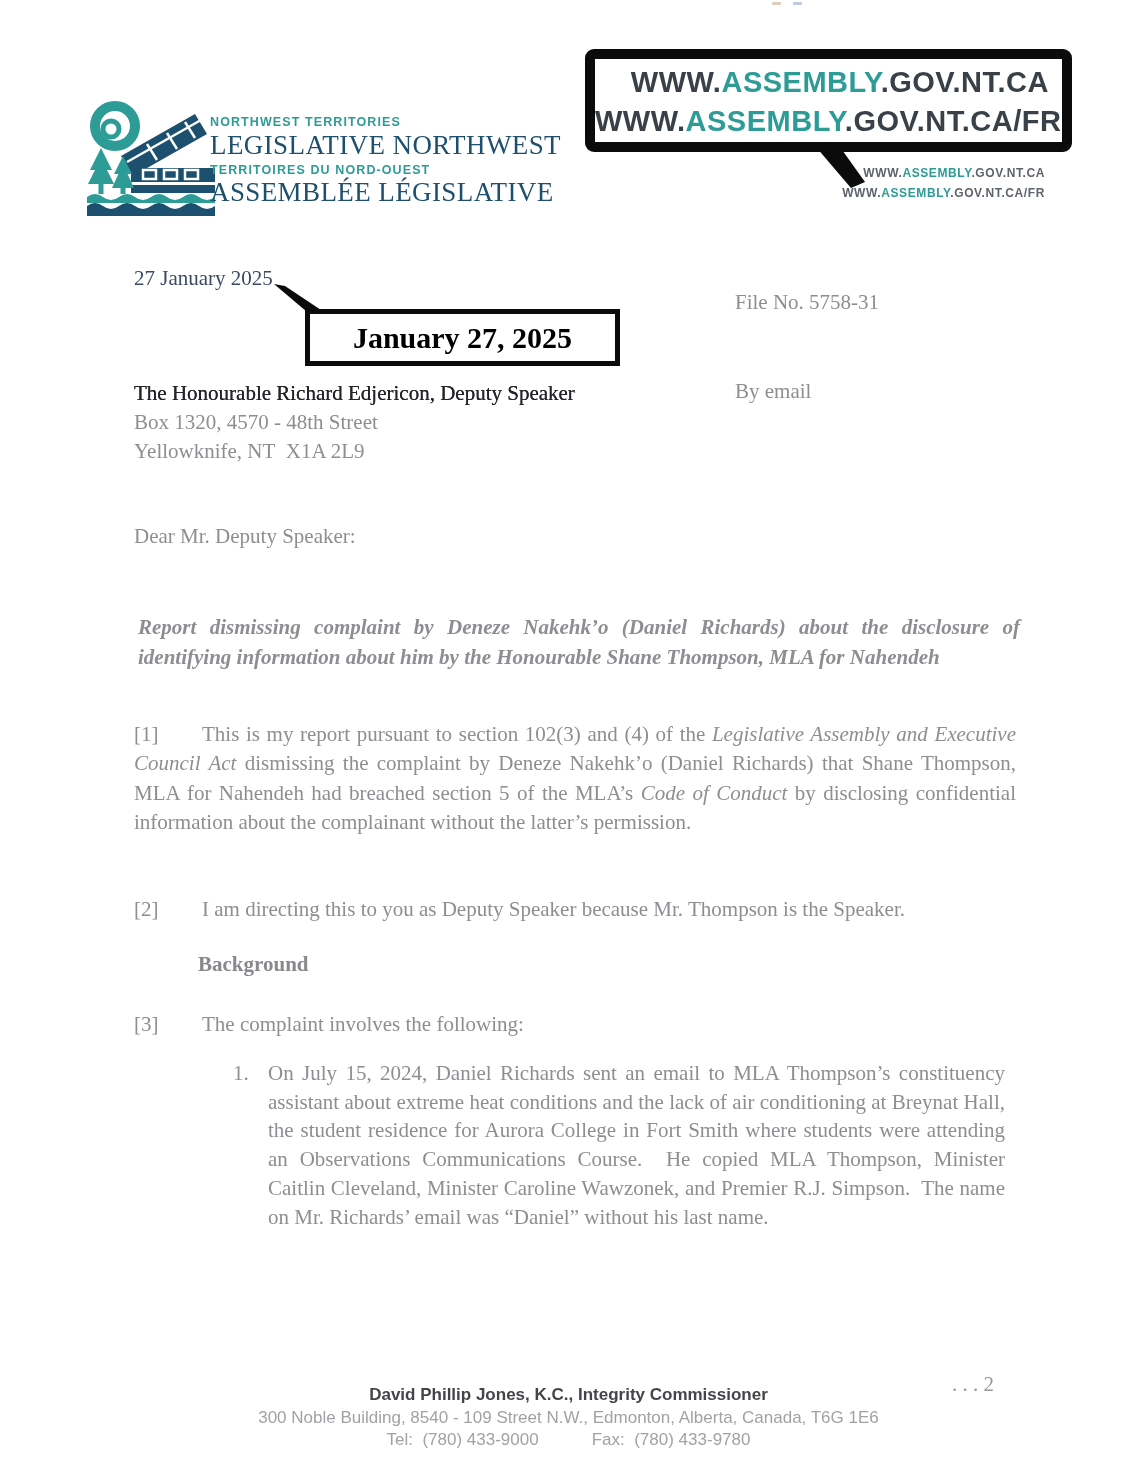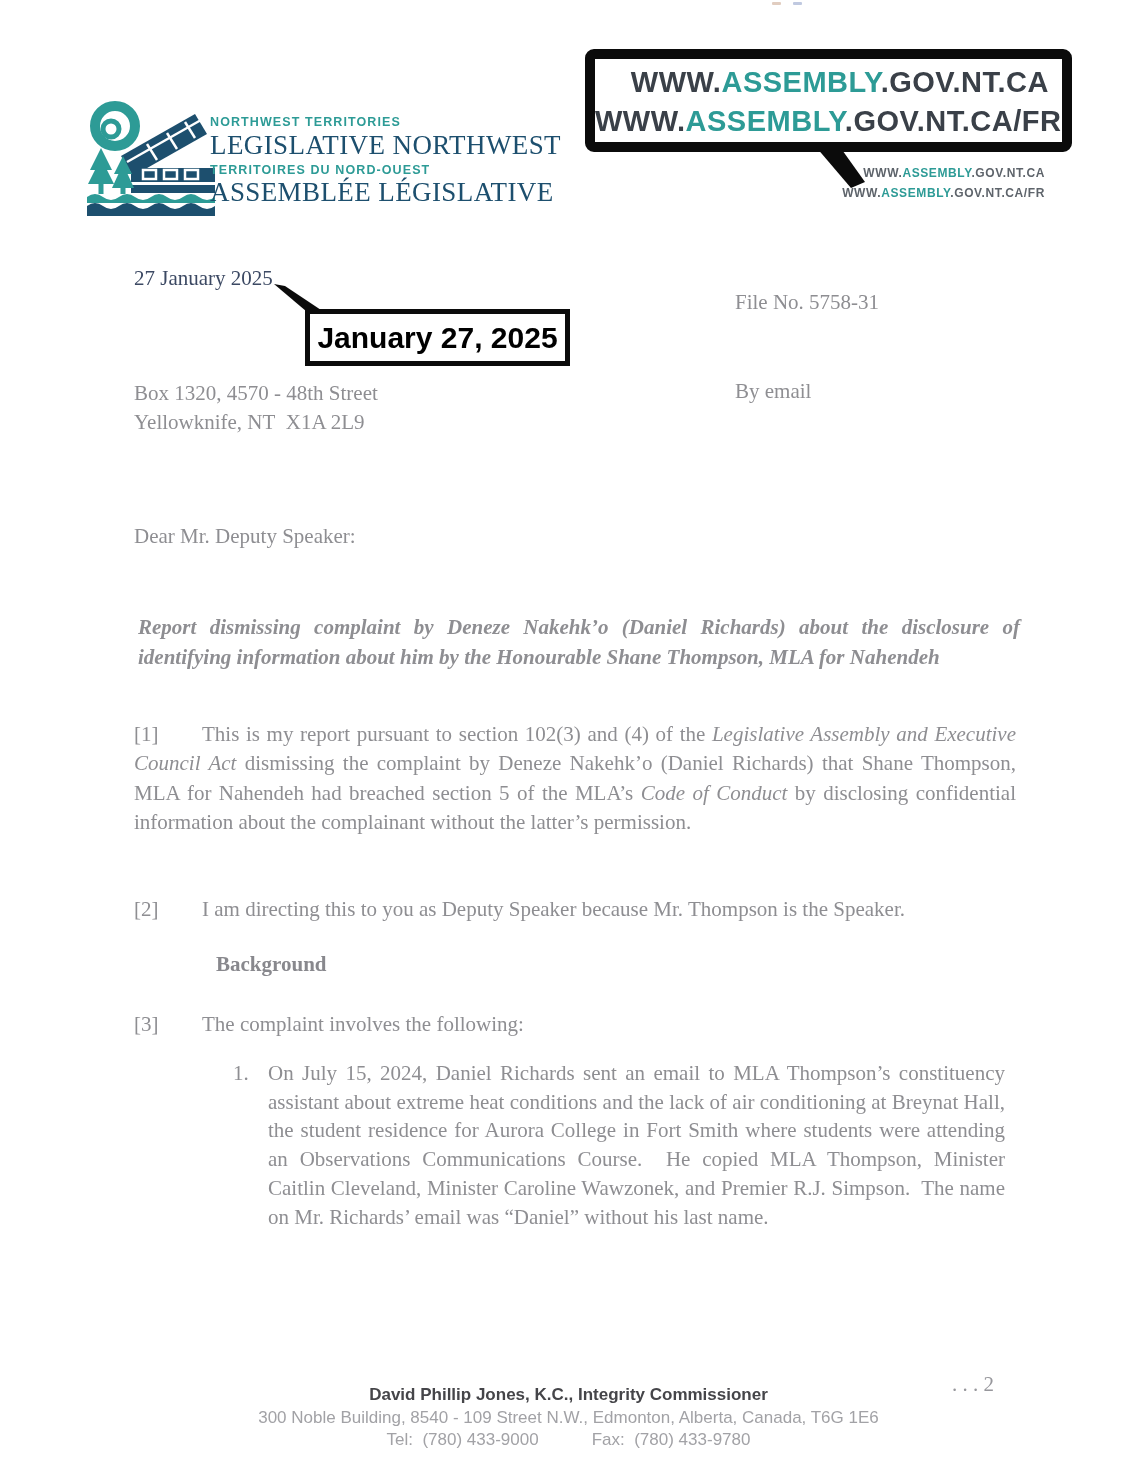--- a/index.html
+++ b/index.html
@@ -29,40 +29,40 @@
   .url-box .brand,.small-urls .brand{color:#2D9B96;margin-top:45px;}
   .small-urls{
     position:absolute;right:92px;top:163px;text-align:right;
     font-family:"Liberation Sans",sans-serif;font-weight:bold;font-size:12px;
     letter-spacing:.6px;line-height:20px;color:#5E646B;white-space:nowrap;
   }
   .leader{position:absolute;}
   
   .date{position:absolute;left:134px;top:266px;font-size:21px;color:#3C4963;}
   .date-box{
-    position:absolute;left:305px;top:309px;width:265px;height:57px;box-sizing:border-box;
+    position:absolute;left:305px;top:309px;width:315px;height:57px;box-sizing:border-box;
     border:5px solid #0B0B0B;background:#fff;display:flex;align-items:center;justify-content:center;
-    font-family:Liberation Sans, sans-serif;font-weight:bold;font-size:30px;color:#000;
+    font-family:Liberation Serif, serif;font-weight:bold;font-size:30px;color:#000;
   }
   .file-no{position:absolute;left:735px;top:290px;font-size:21px;color:#8E8E92;}
   .recipient{position:absolute;left:134px;top:379px;font-size:21px;line-height:28.8px;color:#8E8E92;}
   .recipient .dark{color:#232329;text-shadow:0 0 .4px #232329;}
   .by-email{position:absolute;left:735px;top:379px;font-size:21px;color:#8E8E92;}
   .salutation{position:absolute;left:134px;top:524px;font-size:21px;color:#8E8E92;}
   .subject{
     position:absolute;left:134px;top:609px;width:882px;font-size:21px;line-height:29.5px;
     font-weight:bold;font-style:italic;color:#8E8E92;text-align:justify;margin:4px;
   }
   .body-para{
     position:absolute;left:134px;width:882px;font-size:21px;line-height:29.3px;
     color:#8E8E92;text-align:justify;margin:0;text-indent:68px;
   }
   .body-para .pnum{position:absolute;left:0;top:0;text-indent:0;}
   .it{font-style:italic;}
-  .sec-head{position:absolute;left:216px;top:952px;font-size:21px;font-weight:bold;color:#88888D;margin:0;}
+  .sec-head{position:absolute;left:198px;top:952px;font-size:21px;font-weight:bold;color:#88888D;margin:0;}
   .list-item{
     position:absolute;left:233px;top:1059px;width:772px;box-sizing:border-box;padding-left:35px;
     font-size:21px;line-height:28.7px;color:#8E8E92;text-align:justify;margin:0;position:absolute;
   }
   .list-item .lnum{position:absolute;left:0;top:0;}
   
   .footer{
     position:absolute;left:0;top:1376px;width:100%;text-align:center;
     font-family:"Liberation Sans",sans-serif;font-size:17px;line-height:22.5px;color:#A2A2A6;
   }
@@ -138,20 +138,21 @@
     <polygon points="0,0 11,2 50,28 39,33" fill="#0B0B0B"></polygon>
   </svg>
 
   <div class="date-box">
     <span>January 27, 2025</span>
   </div>
 
   <div class="file-no">File No. 5758-31</div>
 
   <div class="recipient">
+    <div class="dark">The Honourable Richard Edjericon, Deputy Speaker</div>
     <div>Box 1320, 4570 - 48th Street</div>
     <div>Yellowknife, NT&nbsp; X1A 2L9</div>
   </div>
   <div class="by-email">By email</div>
 
   <div class="salutation">Dear Mr. Deputy Speaker:</div>
 
   <p class="subject">Report dismissing complaint by Deneze Nakehk’o (Daniel Richards) about the disclosure of identifying information about him by the Honourable Shane Thompson, MLA for Nahendeh</p>
 
   <p class="body-para" style="top:720px">

